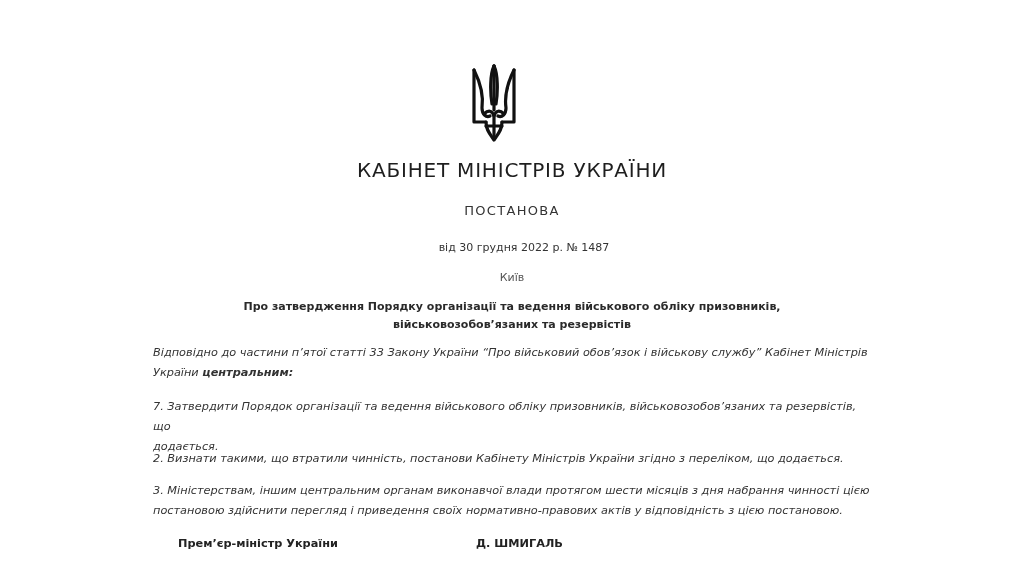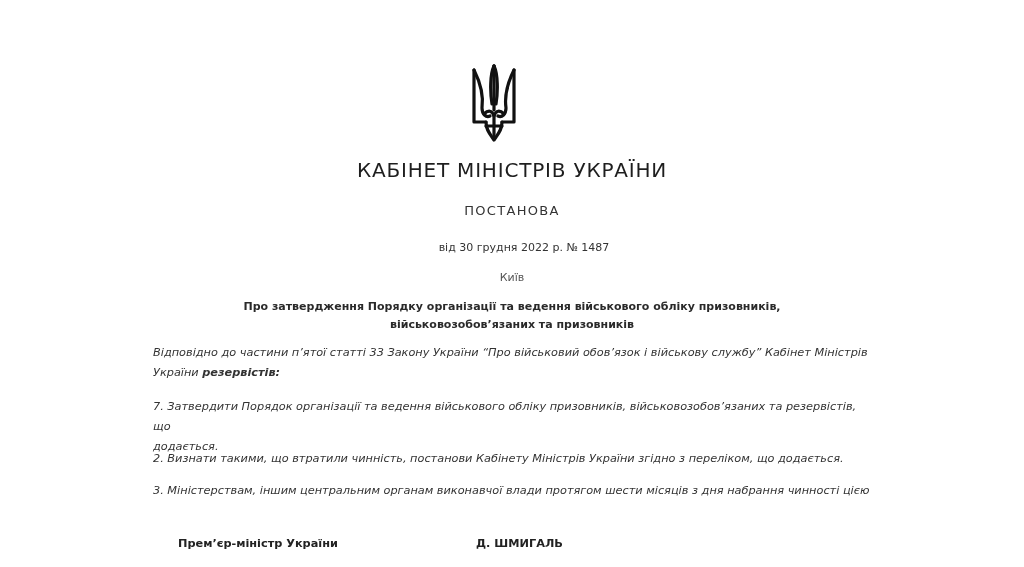--- a/index.html
+++ b/index.html
@@ -134,38 +134,39 @@
     </svg>
   </div>
 
   <div class="center agency">КАБІНЕТ МІНІСТРІВ УКРАЇНИ</div>
   <div class="center doc-type">ПОСТАНОВА</div>
   <div class="center doc-date">від 30 грудня 2022 р. № 1487</div>
   <div class="center city">Київ</div>
 
   <div class="center title">
     <div>Про затвердження Порядку організації та ведення військового обліку призовників,</div>
-    <div>військовозобов’язаних та призовників</div>
+    <div>військовозобов’язаних та резервістів</div>
   </div>
 
   <div class="body-text p-preamble">
     <div>Відповідно до частини п’ятої статті 33 Закону України “Про військовий обов’язок і військову службу” Кабінет Міністрів</div>
-    <div><span>України </span><span class="bold">резервістів:</span></div>
+    <div><span>України </span><span class="bold">центральним:</span></div>
   </div>
 
   <div class="body-text p-1">
     <div>7. Затвердити Порядок організації та ведення військового обліку призовників, військовозобов’язаних та резервістів, що</div>
     <div>додається.</div>
   </div>
 
   <div class="body-text p-2">
     <div>2. Визнати такими, що втратили чинність, постанови Кабінету Міністрів України згідно з переліком, що додається.</div>
   </div>
 
   <div class="body-text p-3">
     <div>3. Міністерствам, іншим центральним органам виконавчої влади протягом шести місяців з дня набрання чинності цією</div>
+    <div>постановою здійснити перегляд і приведення своїх нормативно-правових актів у відповідність з цією постановою.</div>
   </div>
 
   <div class="sign-title">Прем’єр-міністр України</div>
   <div class="sign-name">Д. ШМИГАЛЬ</div>
 
   <div class="index-code">Інд. 20</div>
 </div>
 
 </body></html>

